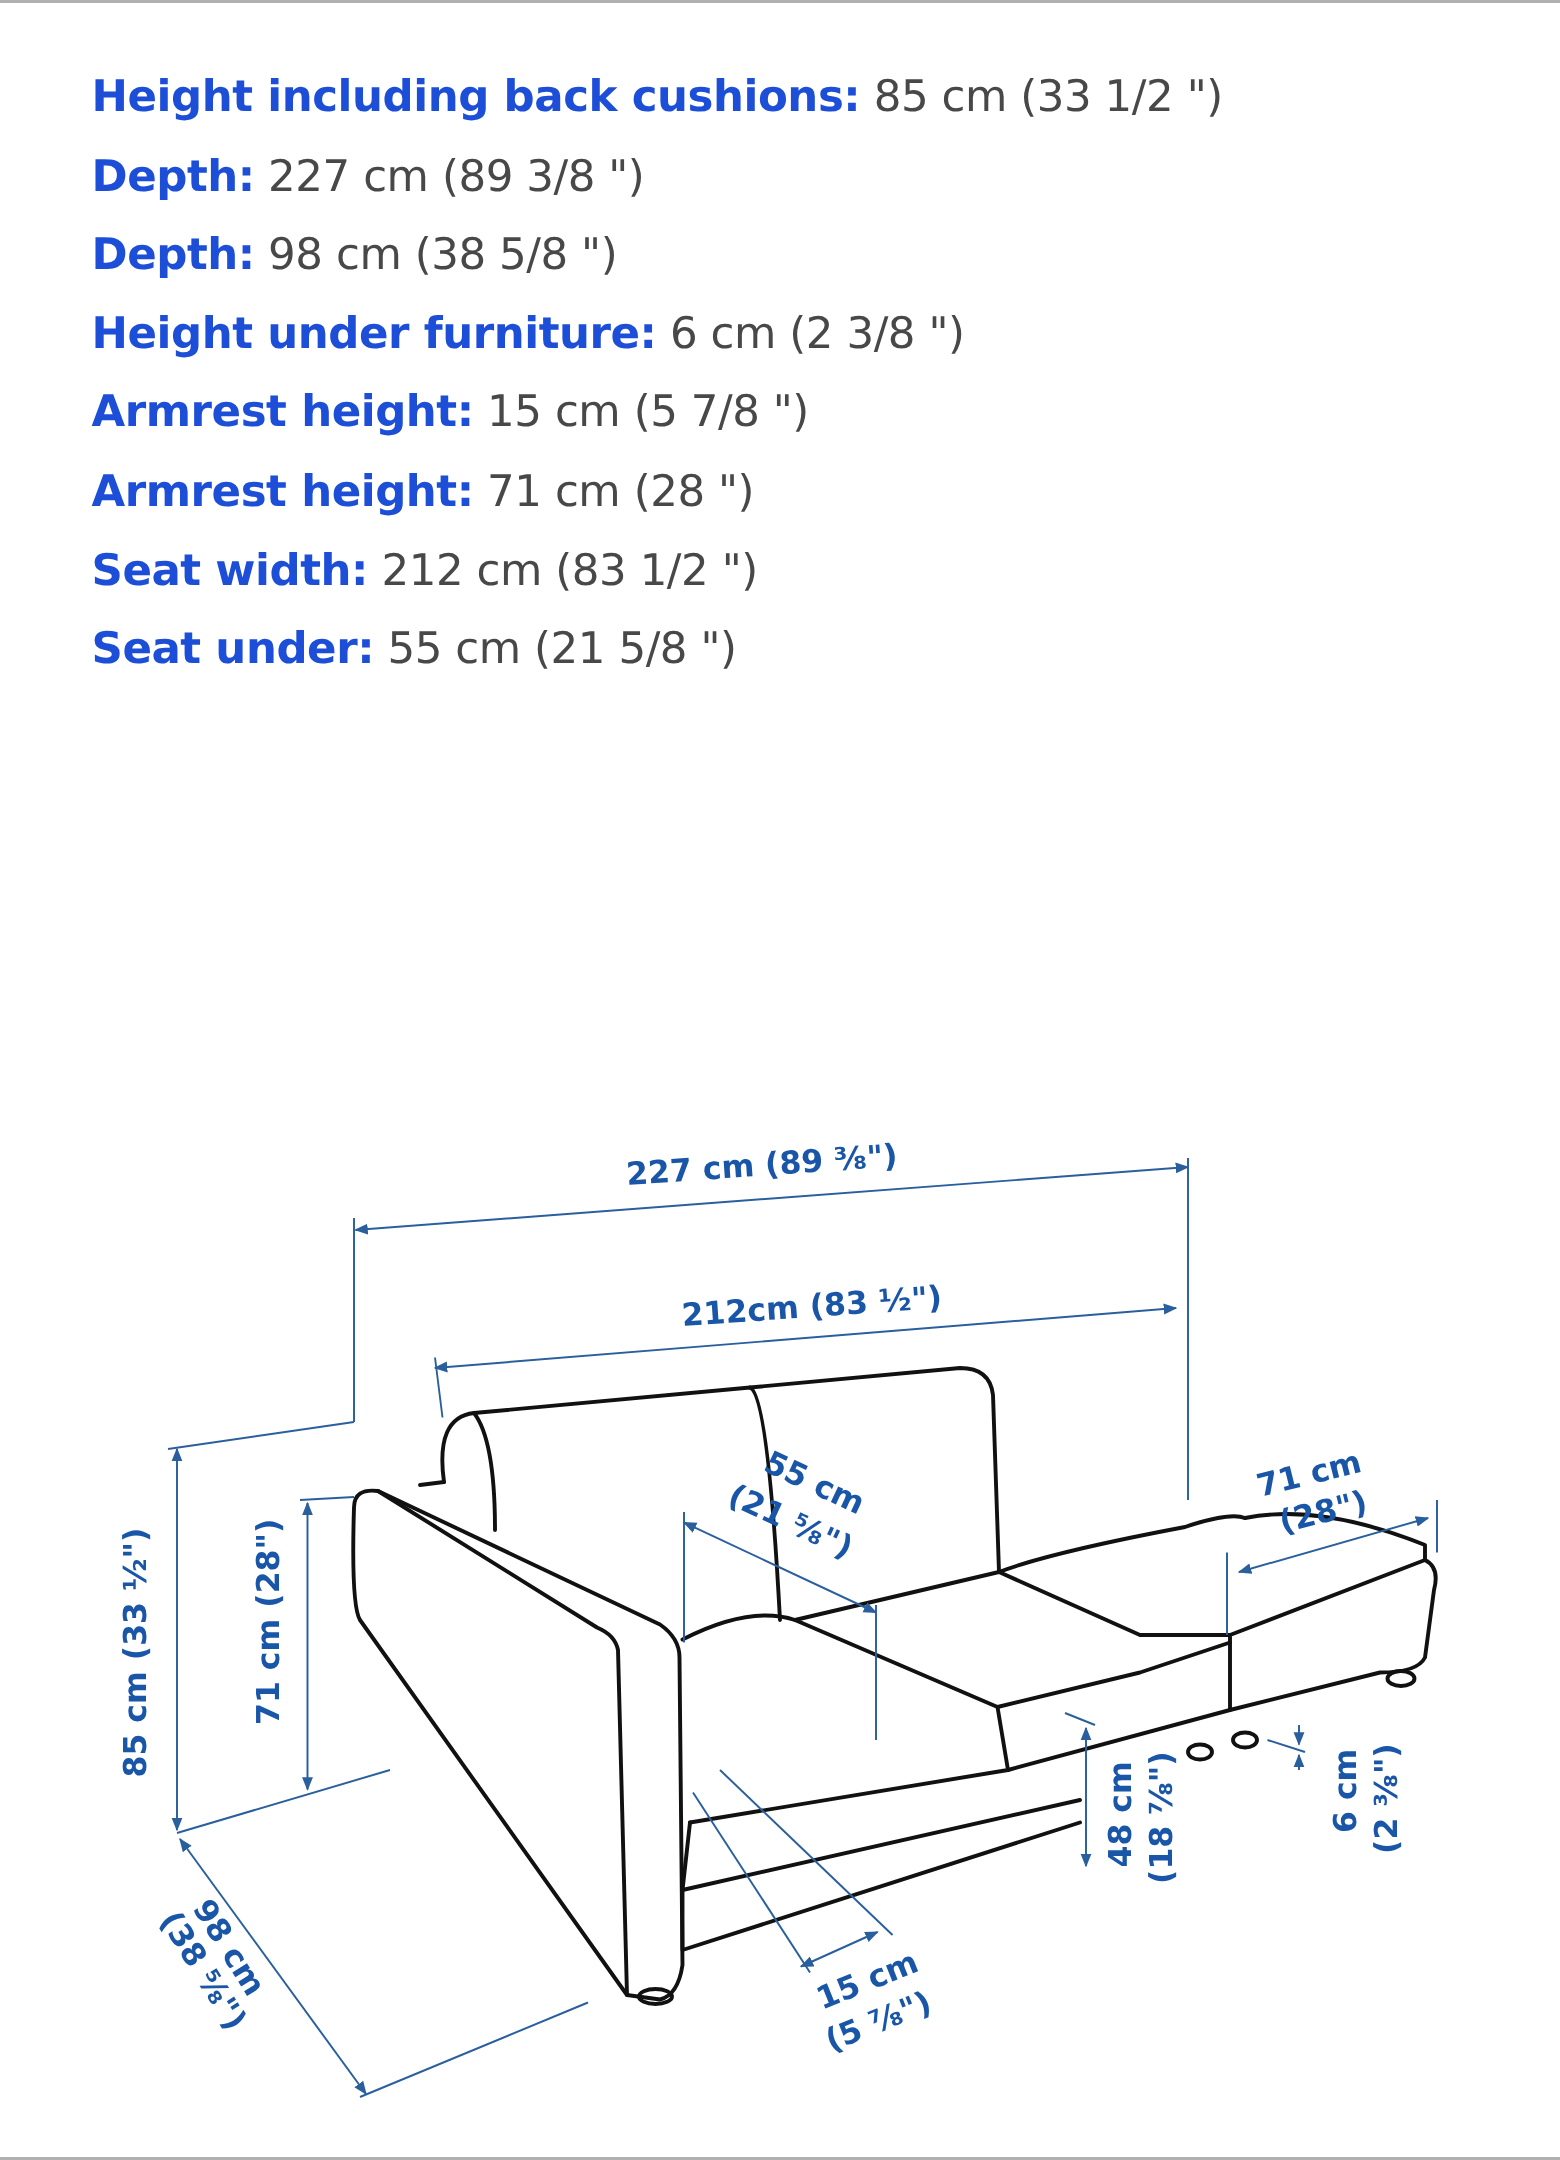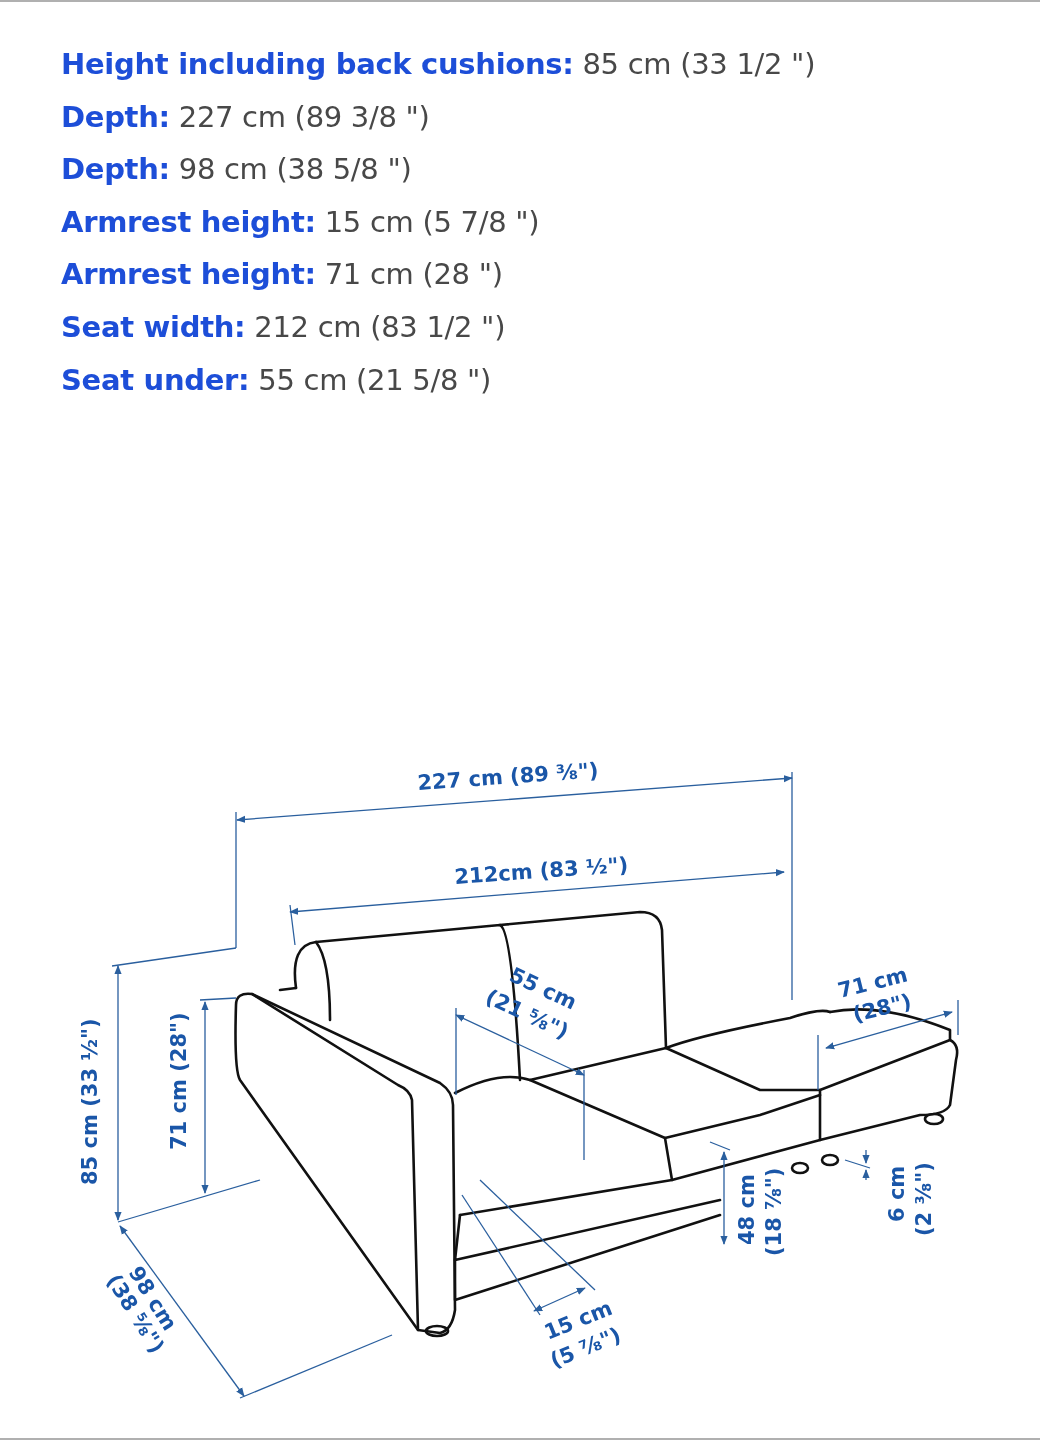--- a/index.html
+++ b/index.html
@@ -22,20 +22,21 @@
 </style>
 </head>
 <body>
 
 <div class="top-rule"></div>
 
 <ul class="specs">
   <li class="spec-row"><span class="spec-label">Height including back cushions:</span><span class="spec-value"> 85 cm (33 1/2 ")</span></li>
   <li class="spec-row"><span class="spec-label">Depth:</span><span class="spec-value"> 227 cm (89 3/8 ")</span></li>
   <li class="spec-row"><span class="spec-label">Depth:</span><span class="spec-value"> 98 cm (38 5/8 ")</span></li>
+  <li class="spec-row"><span class="spec-label">Height under furniture:</span><span class="spec-value"> 6 cm (2 3/8 ")</span></li>
   <li class="spec-row"><span class="spec-label">Armrest height:</span><span class="spec-value"> 15 cm (5 7/8 ")</span></li>
   <li class="spec-row"><span class="spec-label">Armrest height:</span><span class="spec-value"> 71 cm (28 ")</span></li>
   <li class="spec-row"><span class="spec-label">Seat width:</span><span class="spec-value"> 212 cm (83 1/2 ")</span></li>
   <li class="spec-row"><span class="spec-label">Seat under:</span><span class="spec-value"> 55 cm (21 5/8 ")</span></li>
 </ul>
 
 <svg class="diagram" viewBox="0 740 1040 680" width="1040" height="680">
   <defs>
     <marker id="arr" viewBox="0 0 10 10" refX="9" refY="5" markerWidth="7" markerHeight="7" orient="auto-start-reverse">
       <path d="M0,1 L10,5 L0,9 z" fill="#2a5f9e"></path>

